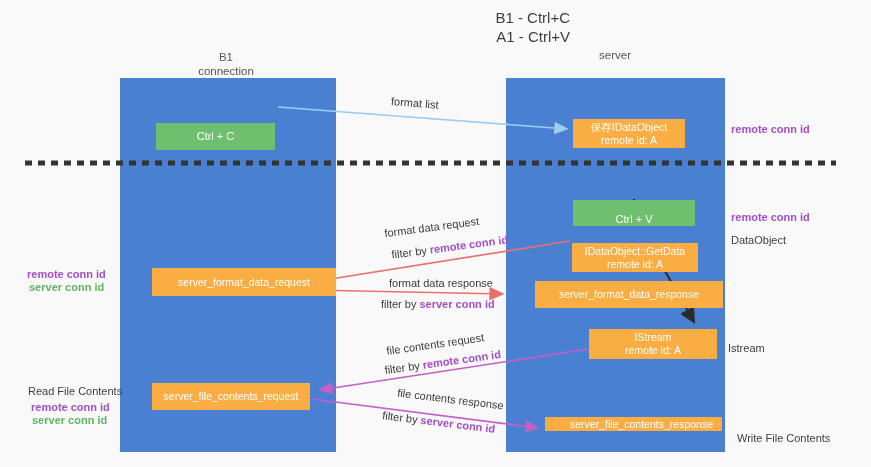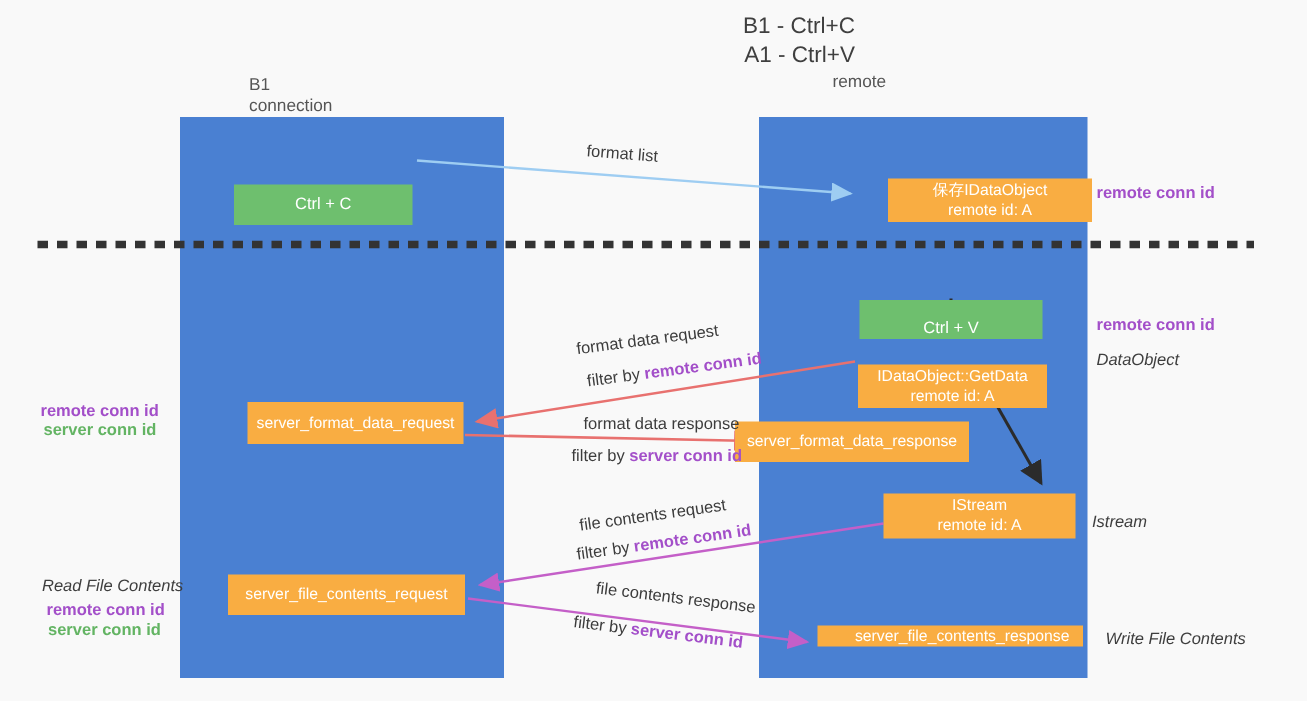--- a/index.html
+++ b/index.html
@@ -5,38 +5,38 @@
   html,body { margin:0; padding:0; background:#f9f9f9; font-family:"Liberation Sans", sans-serif; }
   #canvas { position:relative; width:871px; height:467px; background:#f9f9f9; overflow:hidden; }
 
   .title { position:absolute; left:320px; top:8px; width:250px; text-align:right;
            font-size:15px; color:#3f3f3f; line-height:19px; }
 
   .lane { position:absolute; top:78px; height:374px; background:var(--lane-blue,#4a80d2); }
   #lane-left  { left:120px; width:216px; }
   #lane-right { left:506px; width:219px; }
 
-  .lane-header { position:absolute; width:120px; text-align:left; font-size:11.5px;
+  .lane-header { position:absolute; width:120px; text-align:center; font-size:11.5px;
                  color:#555; line-height:14px; }
 
   svg.layer { position:absolute; left:0; top:0; z-index:3; }
 
   .box { position:absolute; z-index:4; display:flex; flex-direction:column; align-items:center;
          justify-content:center; color:#fff; text-align:center; font-size:11px; line-height:13px;
          white-space:nowrap; }
   .box.small { font-size:10.5px; }
   .orange { background:var(--box-orange,#f9ad42); }
   .green  { background:var(--box-green,#6ebf6e);margin-top:28px; }
 
   .lbl { position:absolute; z-index:5; font-size:11px; color:#3c3c3c; white-space:nowrap; }
   .lbl .key-purple { color:var(--text-purple,#a34fc9); font-weight:bold; margin-left:3px; }
   .ann { position:absolute; z-index:5; font-size:11px; white-space:nowrap; }
   .ann.purple { color:var(--text-purple,#a34fc9); font-weight:bold; }
   .ann.greenTxt { color:var(--text-green,#63b463); font-weight:bold; }
-  .ann.dark { color:#3e3e3e;font-style:italic; }
+  .ann.dark { color:#3e3e3e; }
 
   line.blue  { stroke:var(--arrow-blue,#9ecdf2);    stroke-width:1.6; }
   line.black { stroke:var(--arrow-black,#2b2b2b);   stroke-width:2;   }
   line.red   { stroke:var(--arrow-red,#e8716f);     stroke-width:1.7; }
   line.mag   { stroke:var(--arrow-magenta,#c45fc8); stroke-width:1.6; }
   line.dash  { stroke:var(--dash-black,#333333);    stroke-width:5; stroke-dasharray:7 6; }
   .mk-blue  { fill:var(--arrow-blue,#9ecdf2); }
   .mk-black { fill:var(--arrow-black,#2b2b2b); }
   .mk-red   { fill:var(--arrow-red,#e8716f); }
   .mk-mag   { fill:var(--arrow-magenta,#c45fc8); }
@@ -49,21 +49,21 @@
   <div class="title">
     <div>B1 - Ctrl+C</div>
     <div>A1 - Ctrl+V</div>
   </div>
 
   <div class="lane-header" style="left:166px; top:50px;">
     <div>B1</div>
     <div>connection</div>
   </div>
   <div class="lane-header" style="left:555px; top:48px;">
-    <div>remote</div>
+    <div>server</div>
   </div>
 
   <div class="lane" id="lane-left"></div>
   <div class="lane" id="lane-right"></div>
 
   <svg class="layer" width="871" height="467">
     <defs>
       <marker id="ah-blue" markerWidth="9" markerHeight="8" refX="8" refY="4" orient="auto">
           <path d="M0,0 L9,4 L0,8 z" class="mk-blue"></path>
         </marker>
@@ -84,39 +84,39 @@
     <line class="red" x1="570" y1="241" x2="318" y2="281" marker-end="url(#ah-red)"></line>
     <line class="red" x1="310" y1="290" x2="503" y2="294" marker-end="url(#ah-red)"></line>
     <line class="mag" x1="589" y1="349" x2="320" y2="390" marker-end="url(#ah-mag)"></line>
     <line class="mag" x1="312" y1="399" x2="538" y2="428" marker-end="url(#ah-mag)"></line>
   </svg>
 
   <div class="box green" style="left:156px; top:95px; width:119px; height:27px;">
     <div>Ctrl + C</div>
   </div>
 
-  <div class="box orange small" style="left:592px; top:119px; width:136px; height:29px;">
+  <div class="box orange small" style="left:573px; top:119px; width:112px; height:29px;">
     <div>保存IDataObject</div>
     <div>remote id: A</div>
   </div>
 
   <div class="box green" style="left:573px; top:172px; width:122px; height:26px;justify-content:flex-end;">
     <div>Ctrl + V</div>
   </div>
 
   <div class="box orange small" style="left:572px; top:227px; width:126px; height:29px;margin-top:16px;">
     <div>IDataObject::GetData</div>
     <div>remote id: A</div>
   </div>
 
-  <div class="box orange small" style="left:165px; top:268px; width:144px; height:28px;">
+  <div class="box orange small" style="left:152px; top:268px; width:184px; height:28px;">
     <div>server_format_data_request</div>
   </div>
 
-  <div class="box orange small" style="left:490px; top:281px; width:156px; height:27px;">
+  <div class="box orange small" style="left:535px; top:281px; width:188px; height:27px;">
     <div>server_format_data_response</div>
   </div>
 
   <div class="box orange small" style="left:589px; top:329px; width:128px; height:30px;">
     <div>IStream</div>
     <div>remote id: A</div>
   </div>
 
   <div class="box orange small" style="left:152px; top:383px; width:158px; height:27px;">
     <div>server_file_contents_request</div>
@@ -151,15 +151,15 @@
   <div class="ann purple" style="left:27px; top:268px;">remote conn id</div>
   <div class="ann greenTxt" style="left:29px; top:281px;">server conn id</div>
   <div class="ann dark" style="left:28px; top:385px;">Read File Contents</div>
   <div class="ann purple" style="left:31px; top:401px;">remote conn id</div>
   <div class="ann greenTxt" style="left:32px; top:414px;">server conn id</div>
 
   <div class="ann purple" style="left:731px; top:123px;">remote conn id</div>
   <div class="ann purple" style="left:731px; top:211px;">remote conn id</div>
   <div class="ann dark" style="left:731px; top:234px;">DataObject</div>
   <div class="ann dark" style="left:728px; top:342px;">Istream</div>
-  <div class="ann dark" style="left:737px; top:420px;">Write File Contents</div>
+  <div class="ann dark" style="left:737px; top:432px;">Write File Contents</div>
 
 </div>
 
 </body></html>

